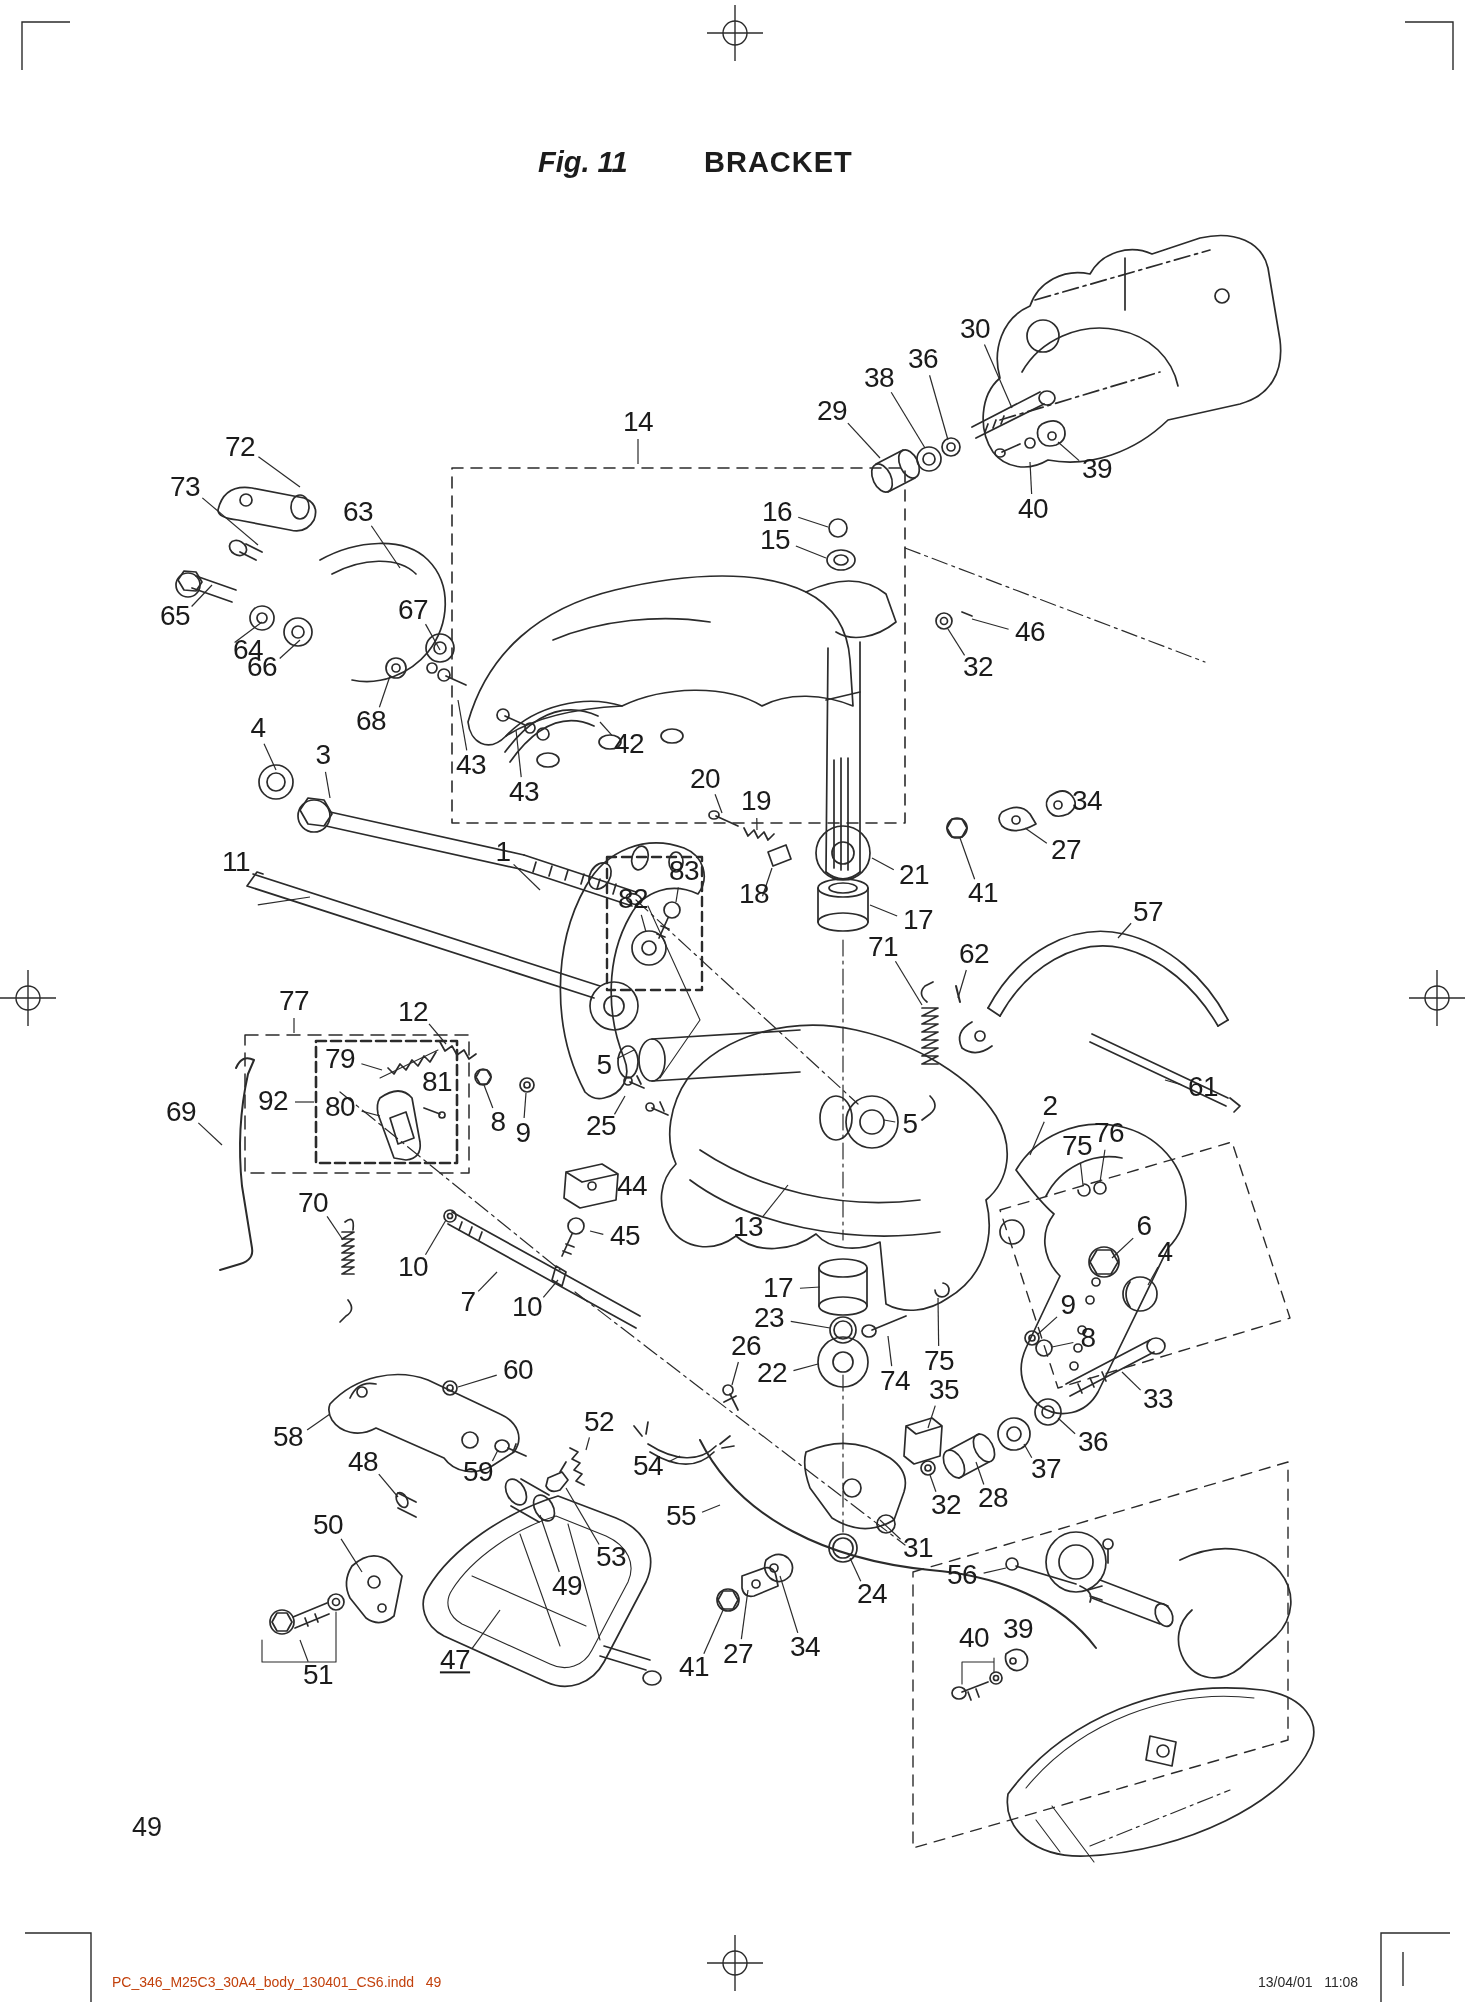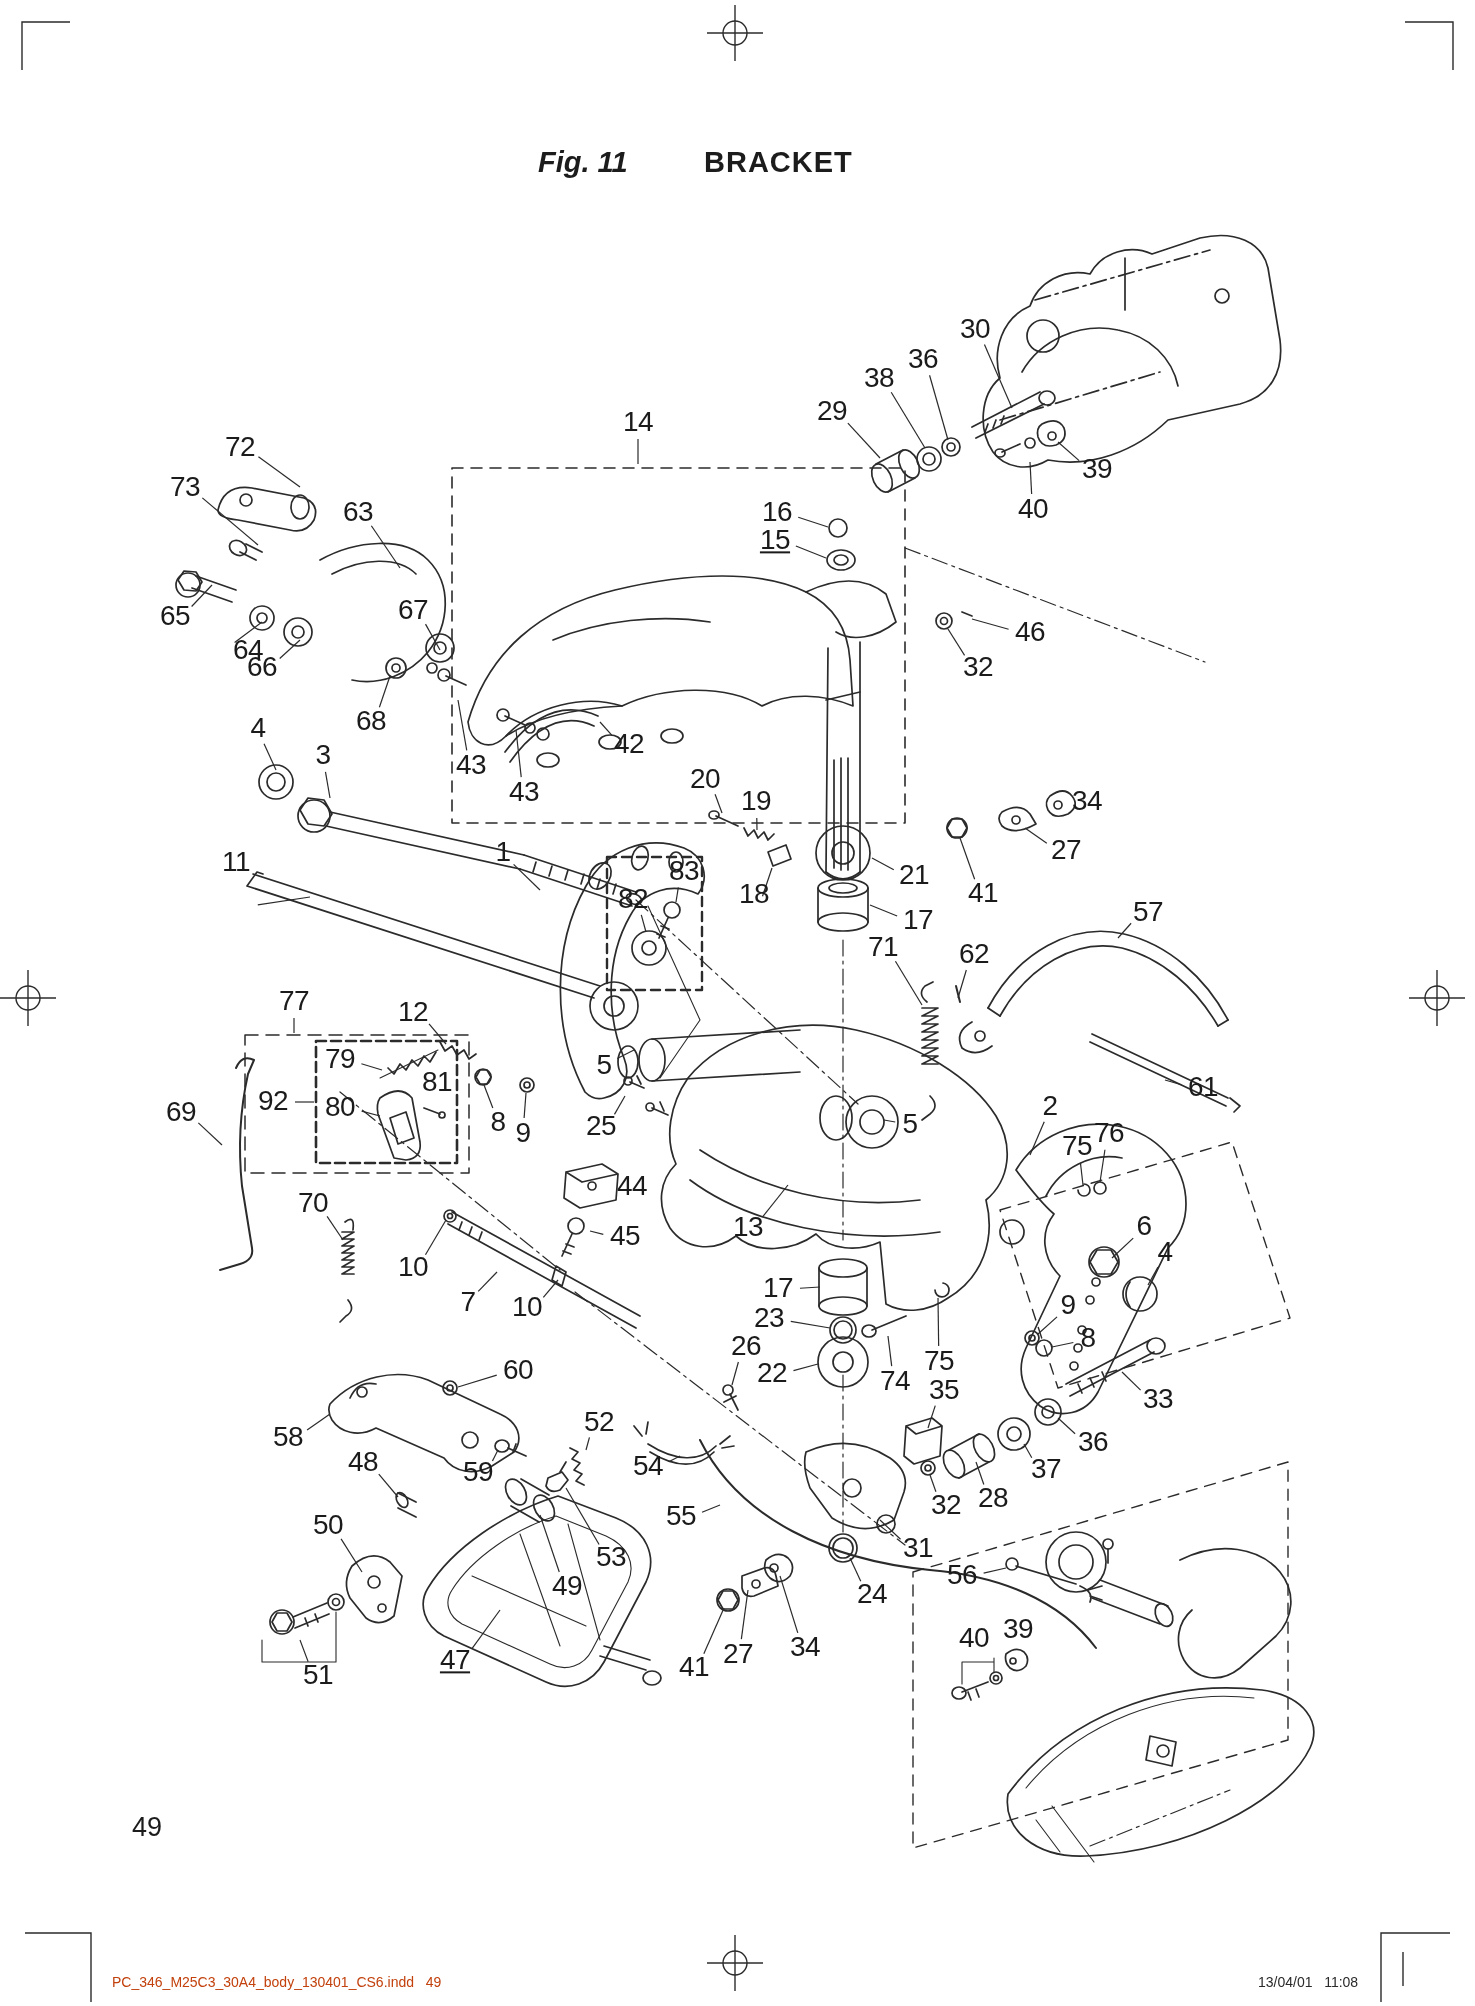--- a/index.html
+++ b/index.html
@@ -508,21 +508,21 @@
       <div class="lbl" style="left: 437px; top: 1083px;">81</div>
       <div class="lbl" style="left: 498px; top: 1123px;">8</div>
       <div class="lbl" style="left: 523px; top: 1134px;">9</div>
       <div class="lbl" style="left: 181px; top: 1113px;">69</div>
       <div class="lbl" style="left: 313px; top: 1204px;">70</div>
       <div class="lbl" style="left: 413px; top: 1268px;">10</div>
       <div class="lbl" style="left: 468px; top: 1303px;">7</div>
       <div class="lbl" style="left: 527px; top: 1308px;">10</div>
       <div class="lbl" style="left: 638px; top: 423px;">14</div>
       <div class="lbl" style="left: 777px; top: 513px;">16</div>
-      <div class="lbl" style="left: 775px; top: 541px; text-decoration: underline;">15</div>
+      <div class="lbl" style="left: 775px; top: 541px;">15</div>
       <div class="lbl" style="left: 832px; top: 412px;">29</div>
       <div class="lbl" style="left: 879px; top: 379px;">38</div>
       <div class="lbl" style="left: 923px; top: 360px;">36</div>
       <div class="lbl" style="left: 975px; top: 330px;">30</div>
       <div class="lbl" style="left: 1097px; top: 470px;">39</div>
       <div class="lbl" style="left: 1033px; top: 510px;">40</div>
       <div class="lbl" style="left: 1030px; top: 633px;">46</div>
       <div class="lbl" style="left: 978px; top: 668px;">32</div>
       <div class="lbl" style="left: 1087px; top: 802px;">34</div>
       <div class="lbl" style="left: 1066px; top: 851px;">27</div>

